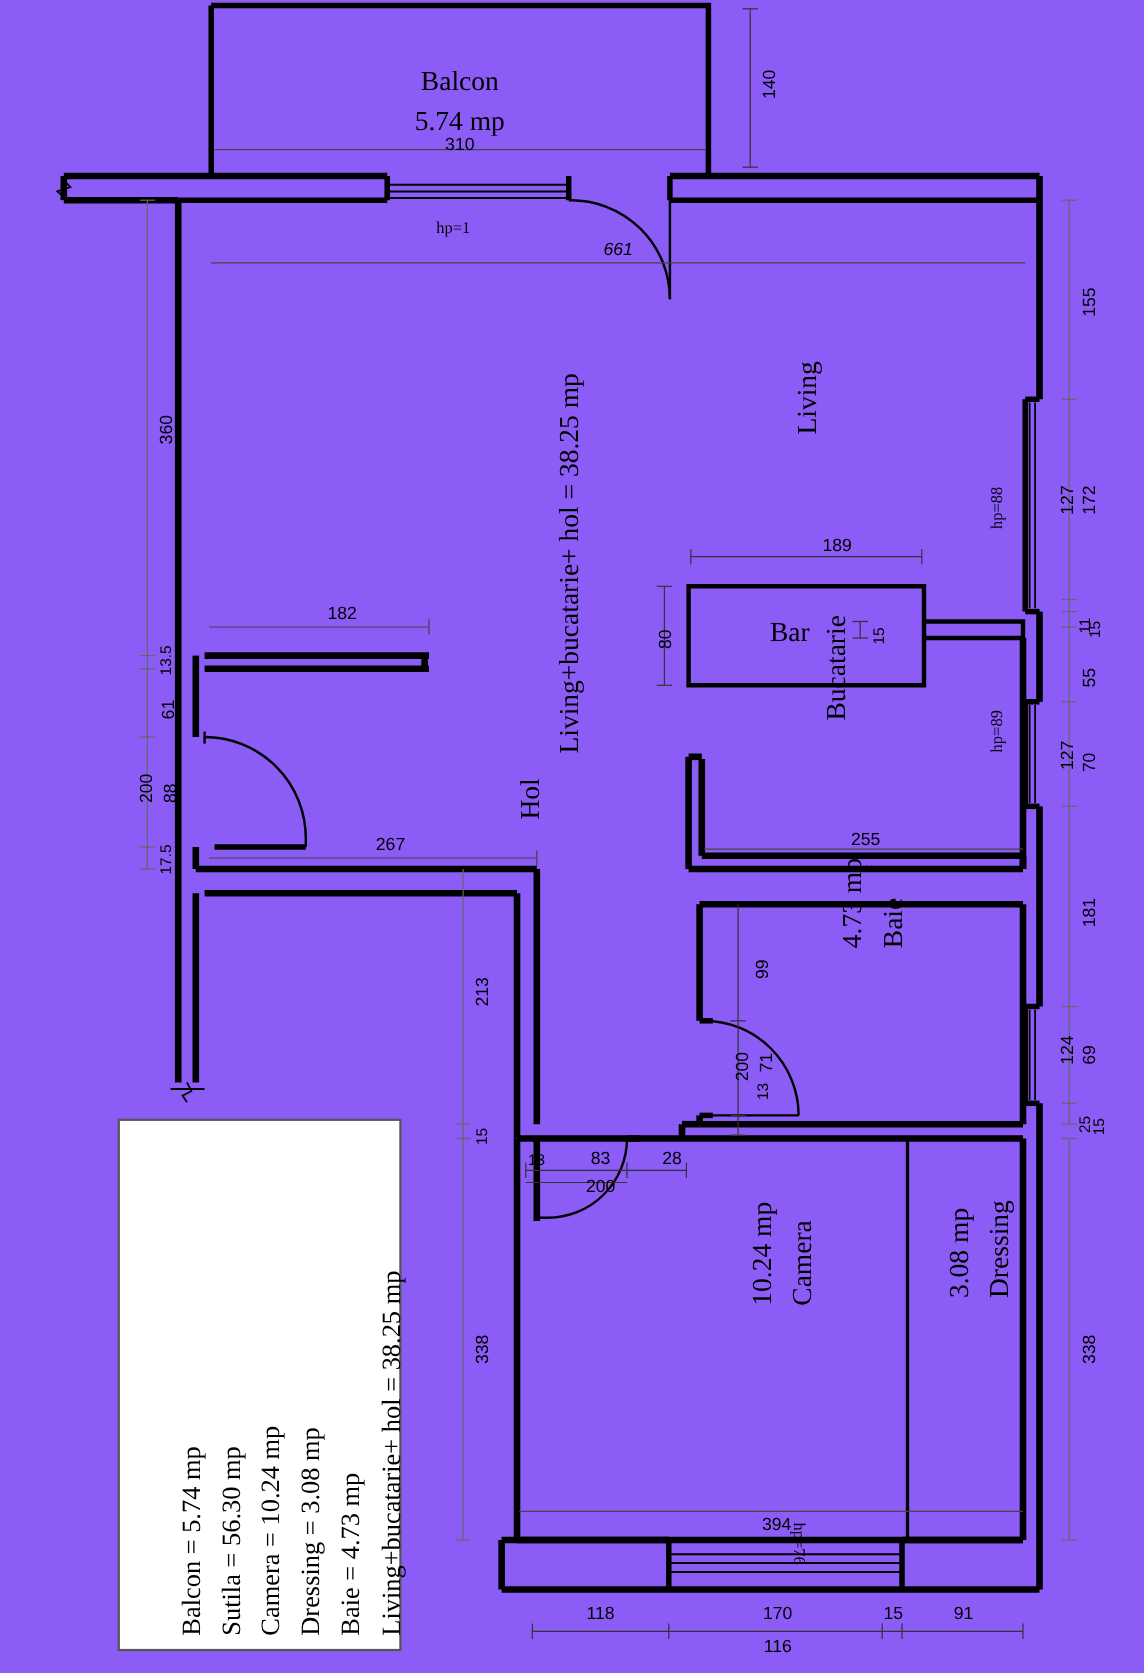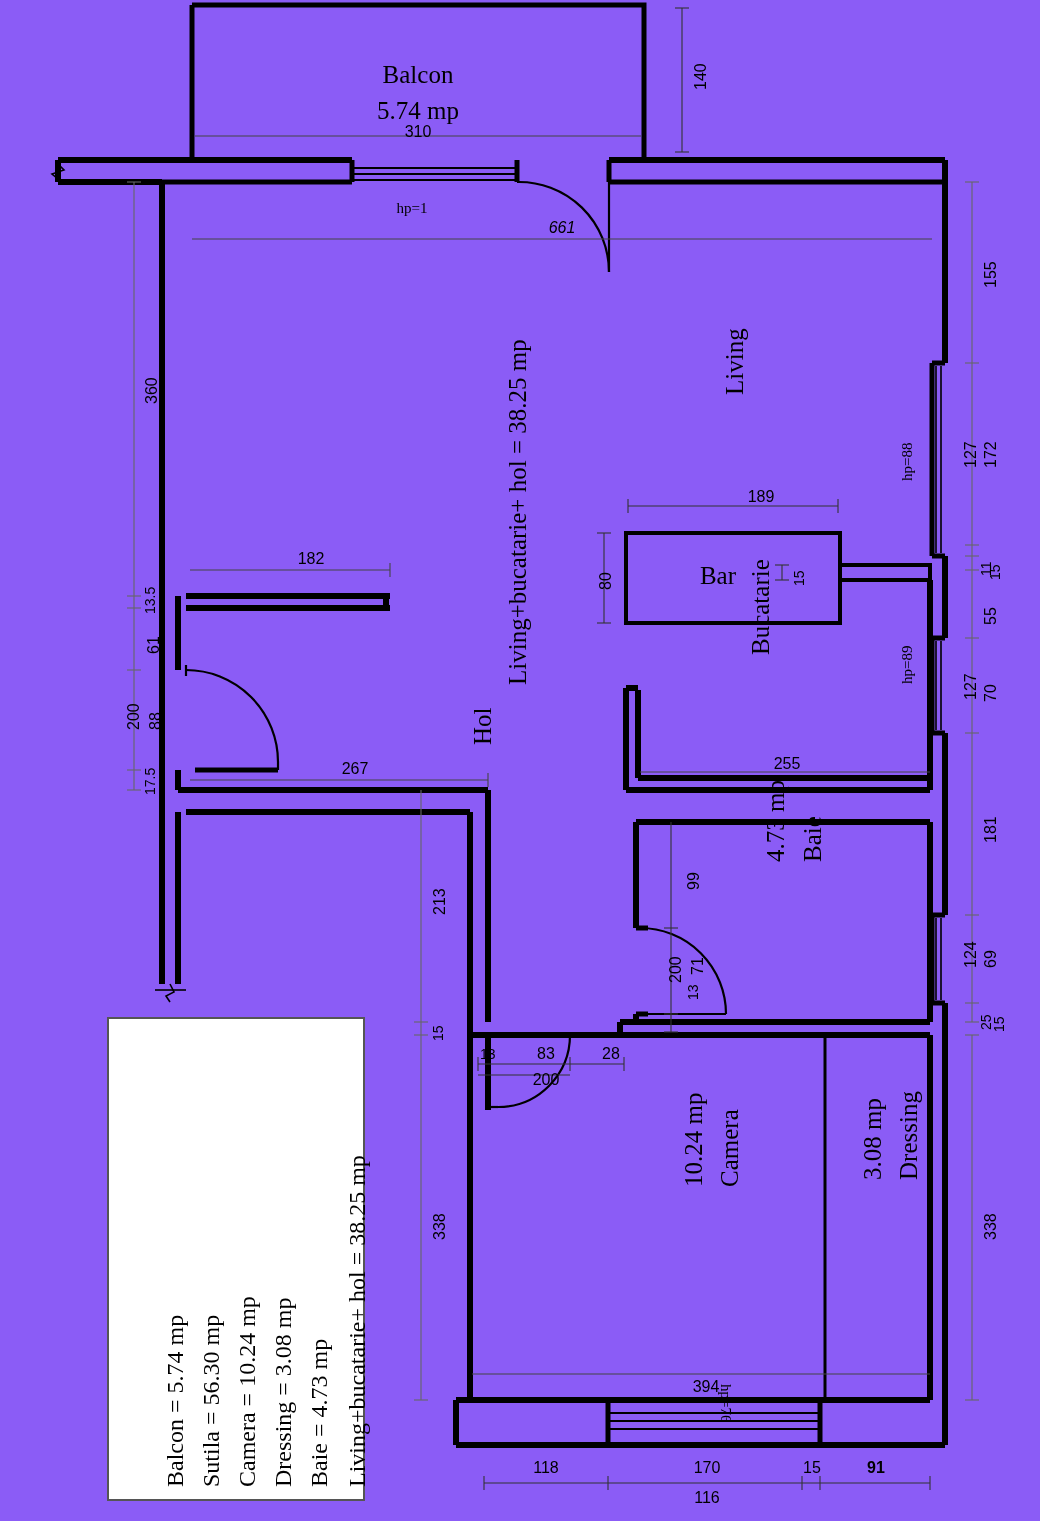--- a/index.html
+++ b/index.html
@@ -415,21 +415,21 @@
   <div class="lbl dim rot90" style="left:983px; top:843px;">181</div>
   <div class="lbl dim rot90" style="left:983px; top:968px;">69</div>
   <div class="lbl dim rot90" style="left:963px; top:968px;">124</div>
   <div class="lbl dimsm rot90" style="left:979px; top:1030px;">25</div>
   <div class="lbl dimsm rot90" style="left:992px; top:1032px;">15</div>
   <div class="lbl dim rot90" style="left:983px; top:1240px;">338</div>
 
   <div class="lbl dim ctr" style="left:546px; top:1460px;">118</div>
   <div class="lbl dim ctr" style="left:707px; top:1460px;">170</div>
   <div class="lbl dim ctr" style="left:812px; top:1460px;">15</div>
-  <div class="lbl dim ctr" style="left:876px; top:1460px;font-weight:bold;">91</div>
+  <div class="lbl dim ctr" style="left:876px; top:1460px;">91</div>
   <div class="lbl dim ctr" style="left:707px; top:1490px;">116</div>
 
   <div>
     <div class="lbl legend-txt rot90" style="left:345px; top:1487px;">Living+bucatarie+ hol = 38.25 mp</div>
     <div class="lbl legend-txt rot90" style="left:307px; top:1487px;">Baie = 4.73 mp</div>
     <div class="lbl legend-txt rot90" style="left:271px; top:1487px;">Dressing = 3.08 mp</div>
     <div class="lbl legend-txt rot90" style="left:235px; top:1487px;">Camera = 10.24 mp</div>
     <div class="lbl legend-txt rot90" style="left:199px; top:1487px;">Sutila = 56.30 mp</div>
     <div class="lbl legend-txt rot90" style="left:163px; top:1487px;">Balcon = 5.74 mp</div>
   </div>

